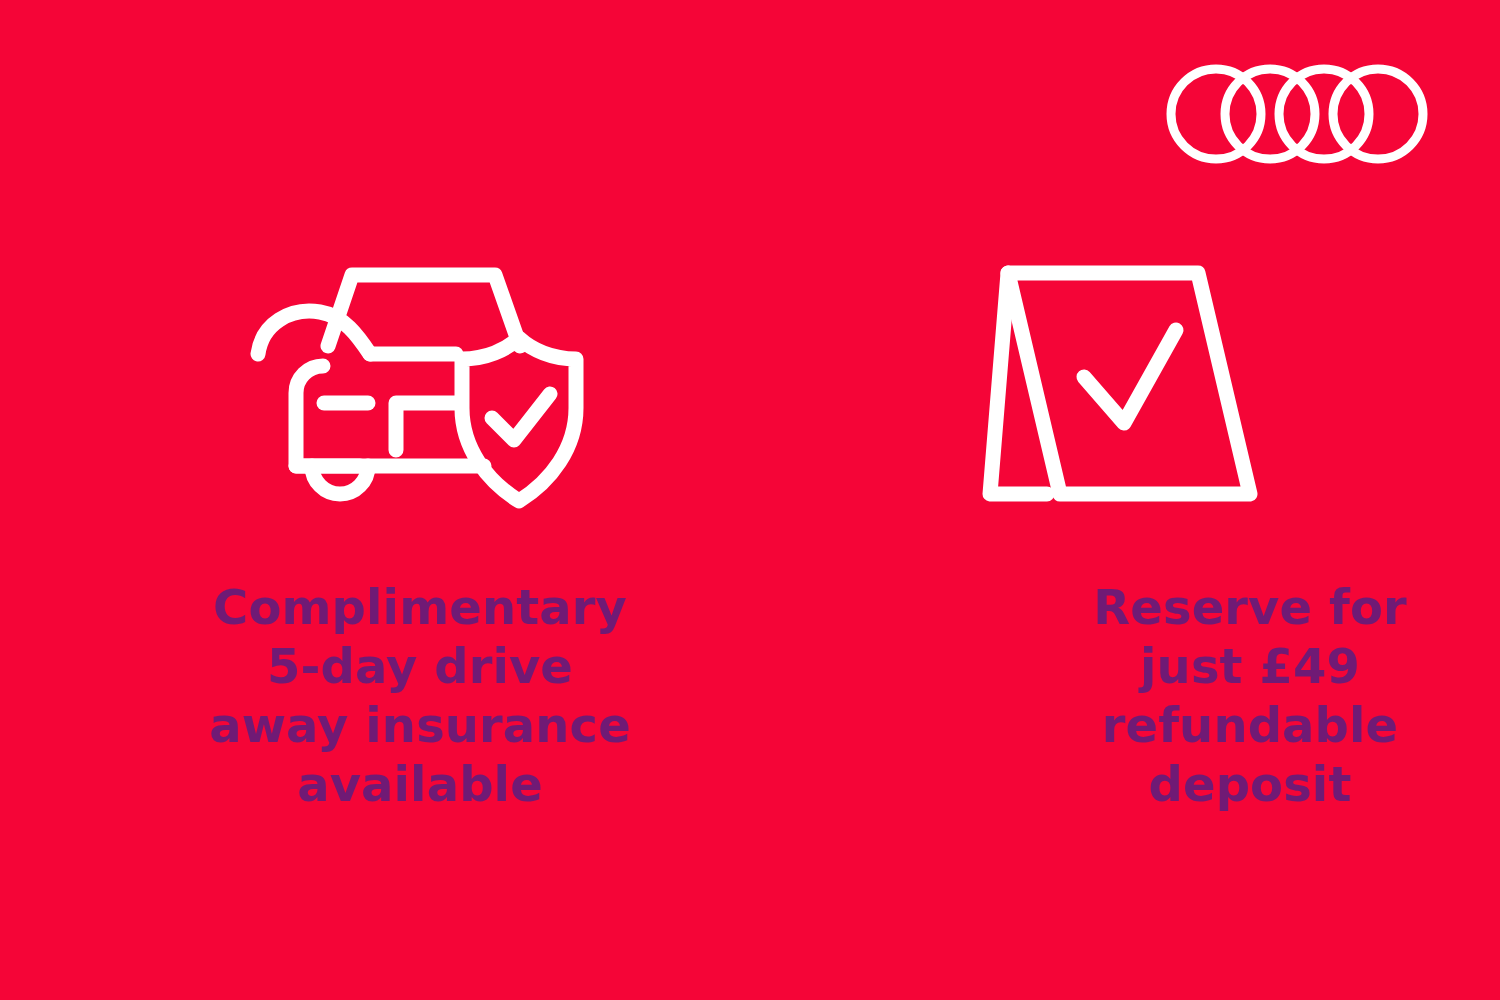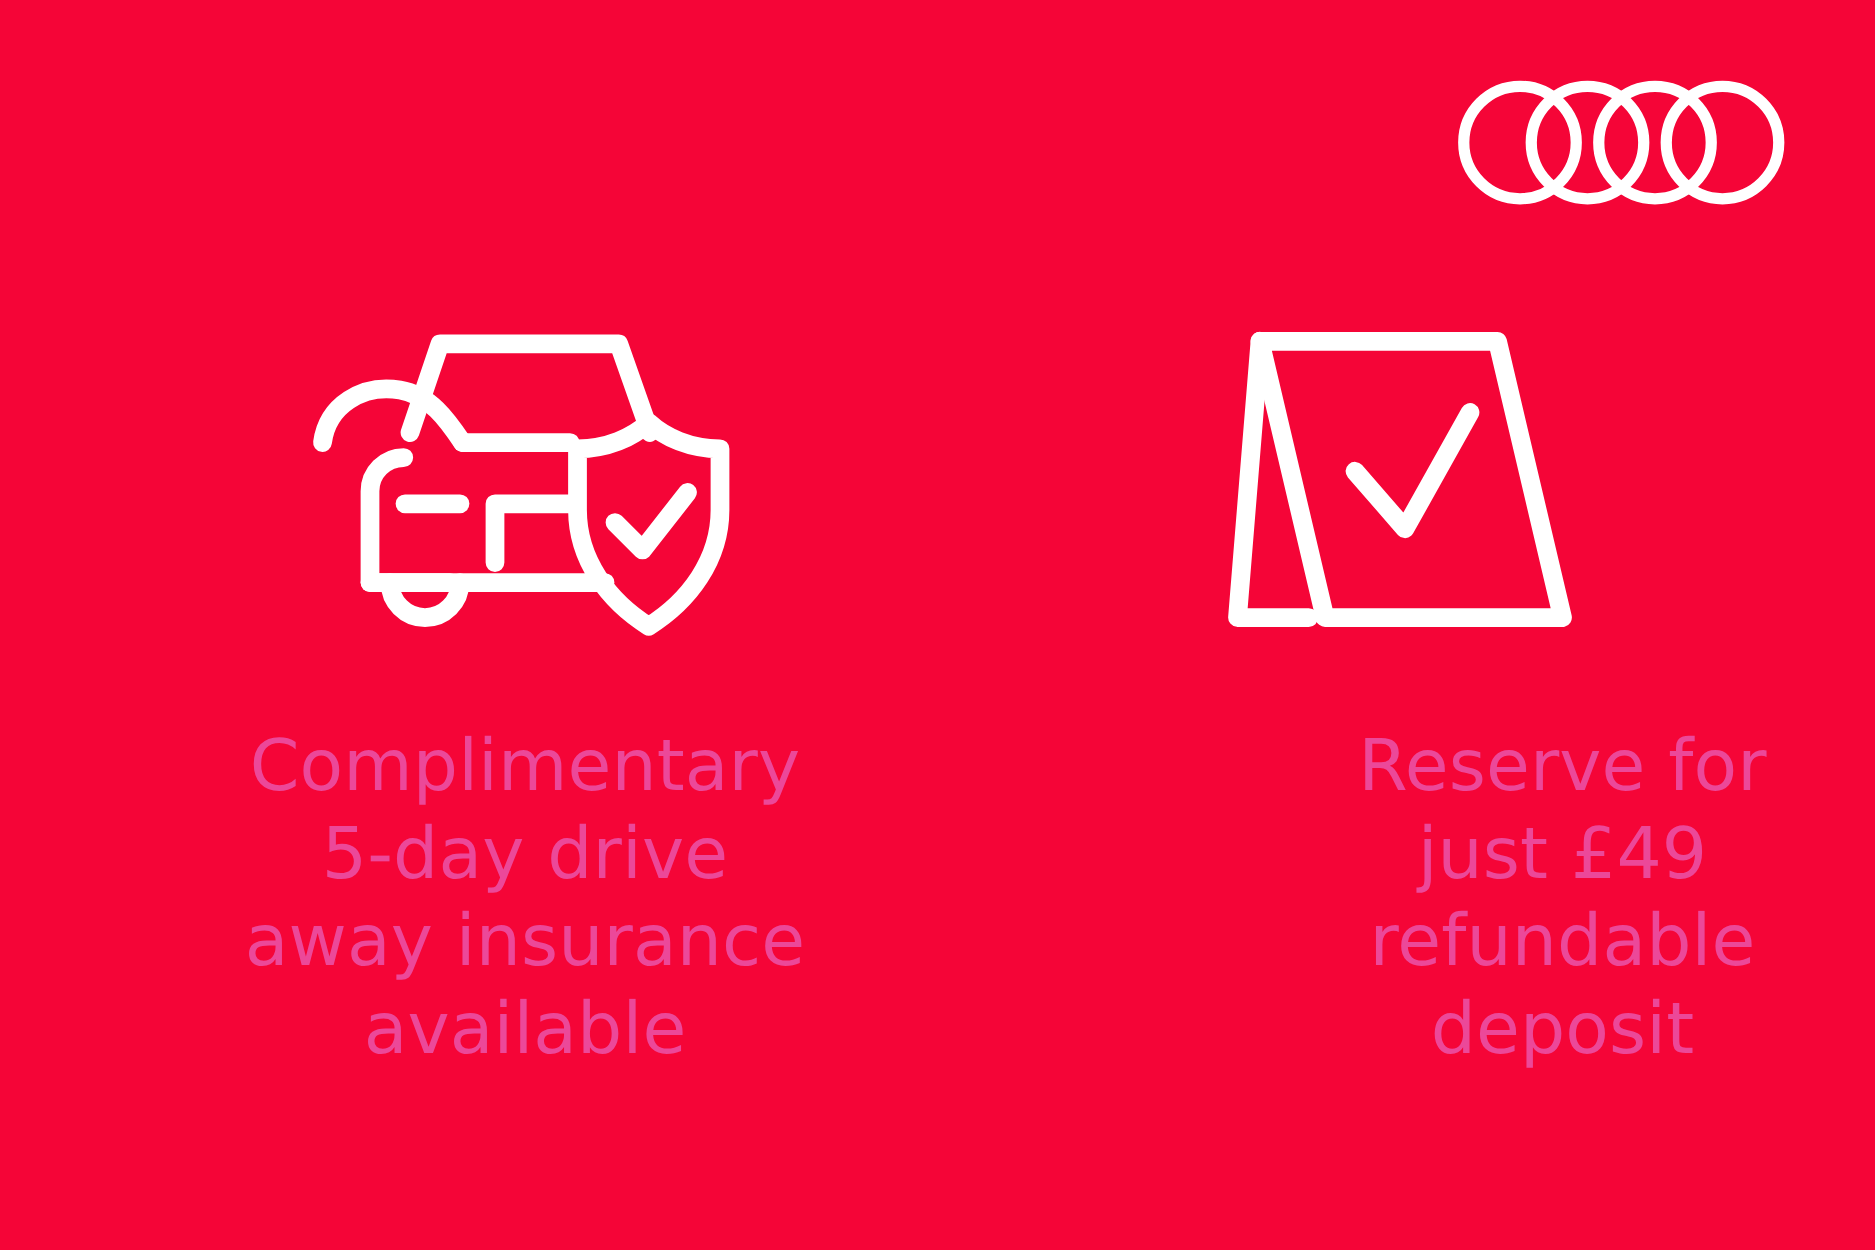--- a/index.html
+++ b/index.html
@@ -55,24 +55,24 @@
     align-items: center;
     justify-content: center;
   }
   .col-left .icon-wrap  { left: 248px; width: 344px; height: 252px; }
   .col-right .icon-wrap { left: 200px; width: 340px; height: 252px; }
   .icon-wrap svg { display: block; width: 100%; height: 100%; overflow: visible; }
 
   .caption {
     position: absolute;
     top: 578px;
-    color: #ec4899;
-    font-size: 57px;
+    color: #701a75;
+    font-size: 48px;
     line-height: 1.23;
-    font-weight: 400;
+    font-weight: 700;
     letter-spacing: 0.1px;
     text-align: center;
     white-space: pre-line;
     -webkit-font-smoothing: antialiased;
   }
   .col-left .caption  { left: 110px; width: 620px; }
   .col-right .caption { left: 195px; width: 610px; }
 </style>
 </head>
 <body>

